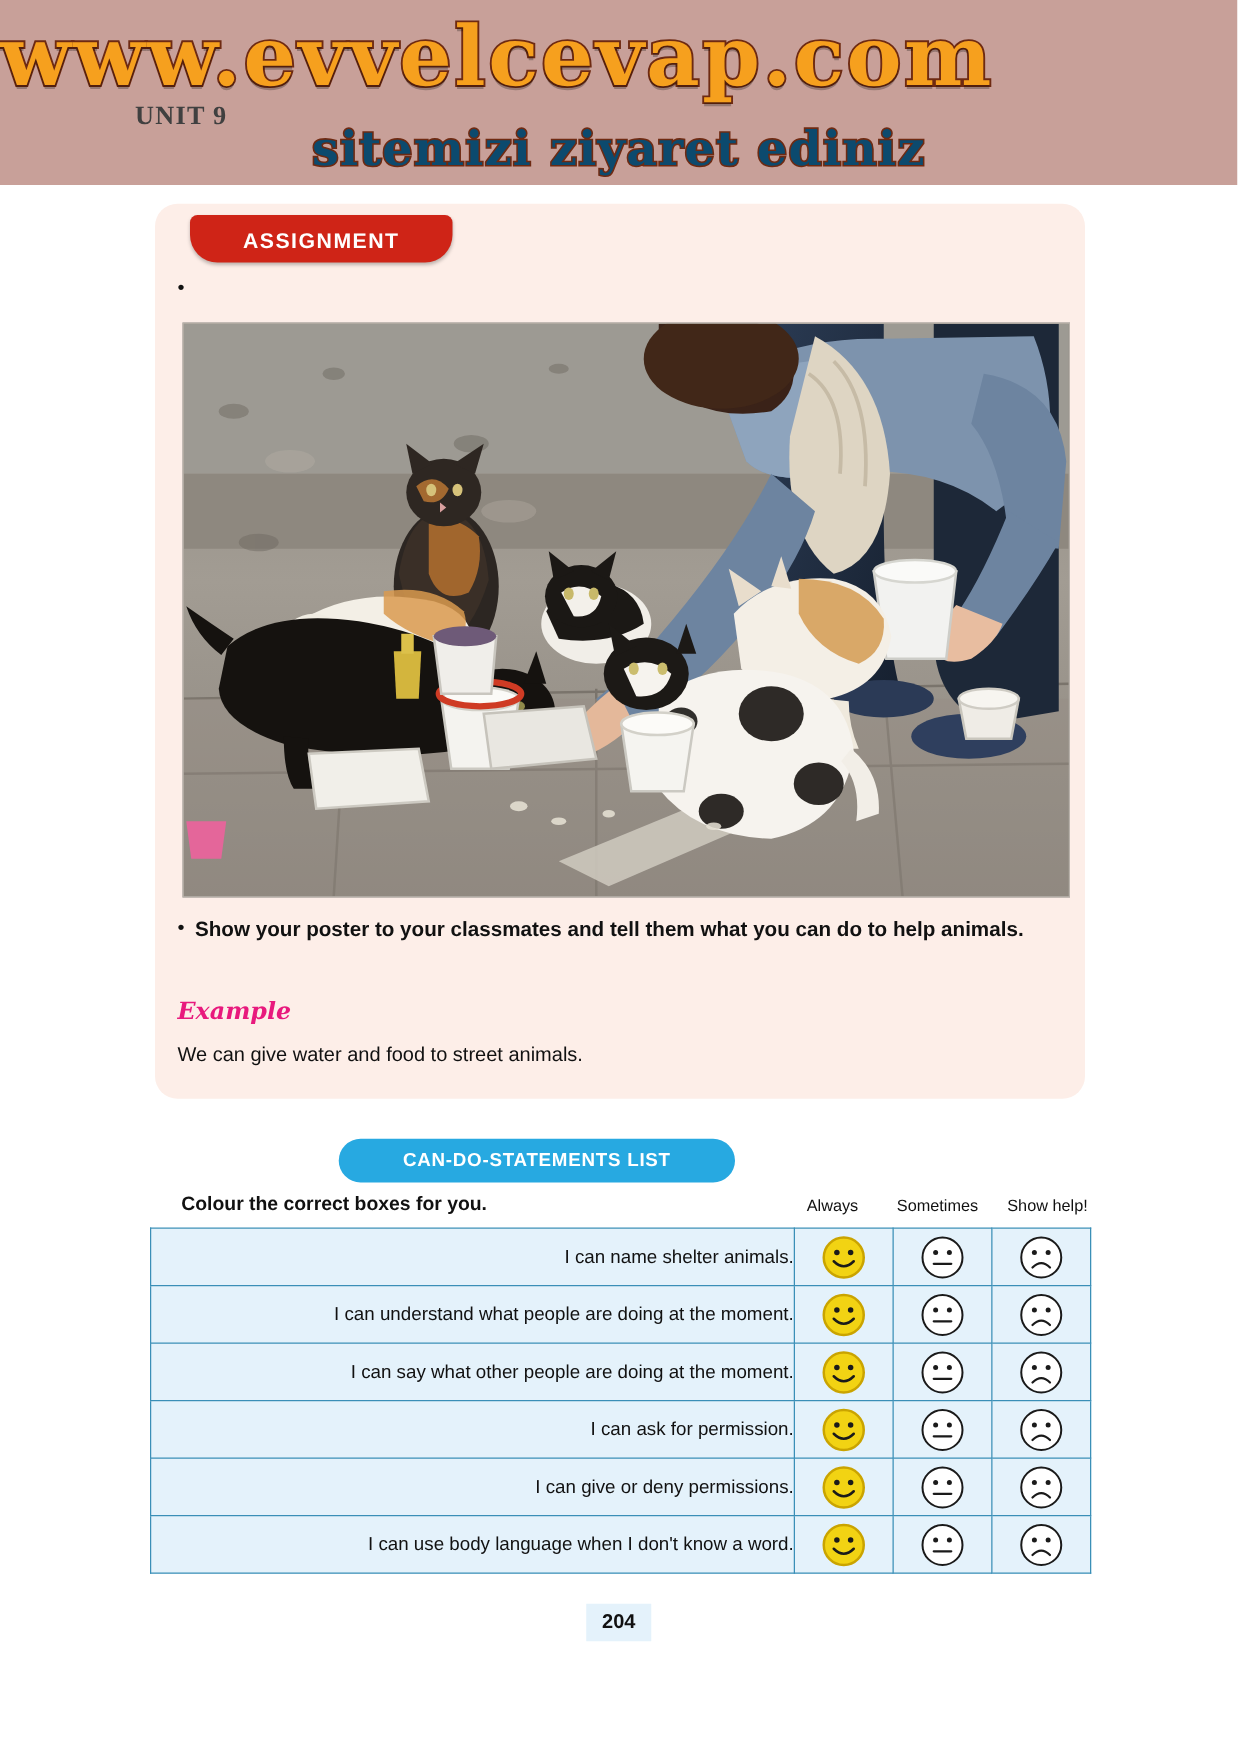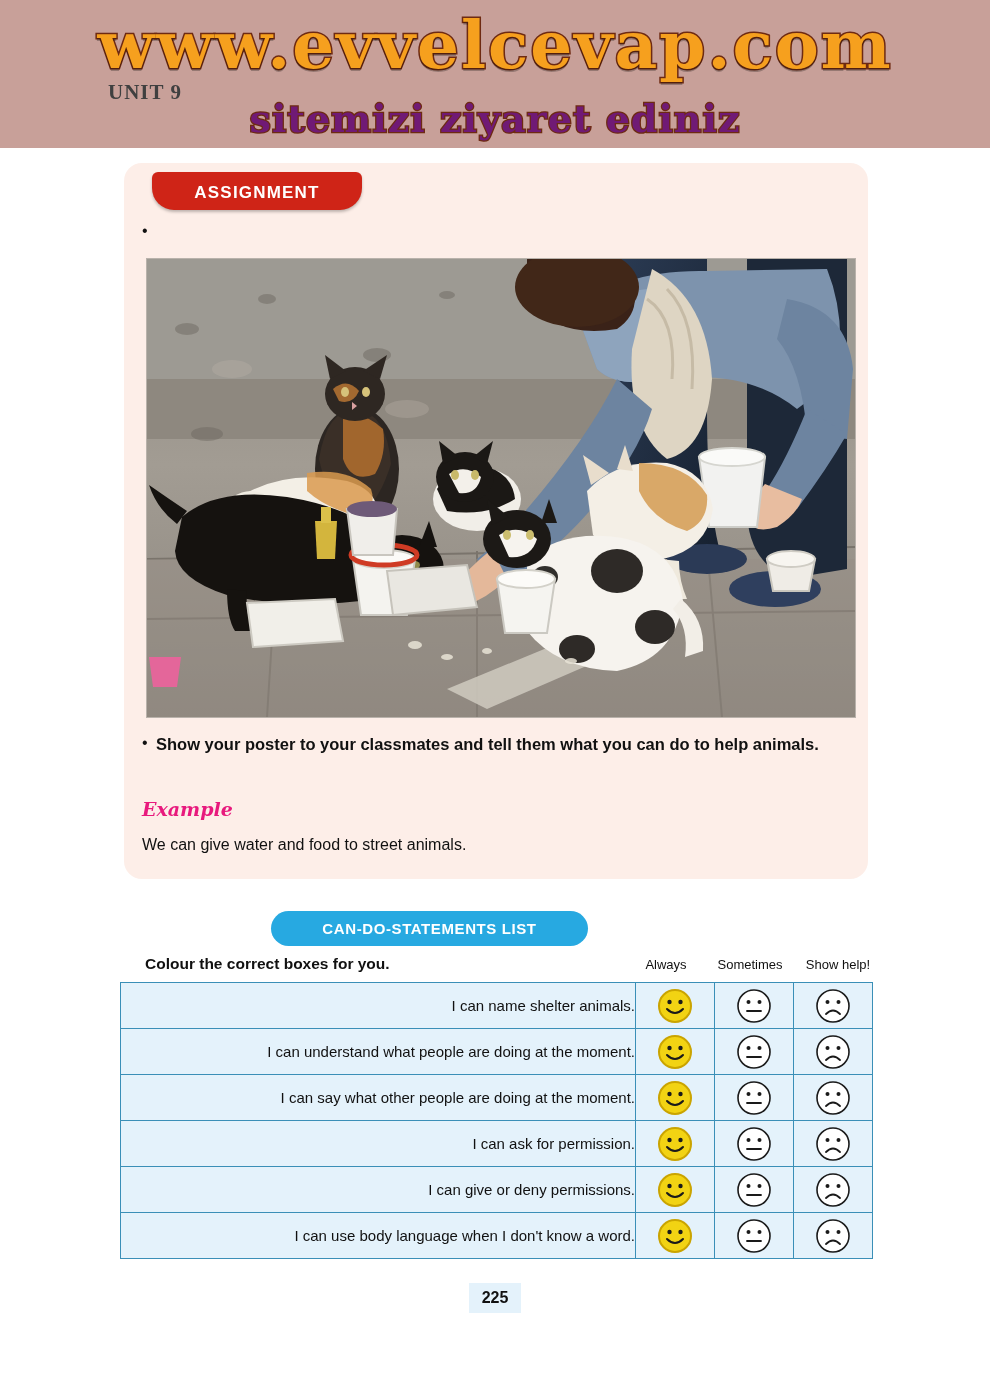--- a/index.html
+++ b/index.html
@@ -22,41 +22,41 @@
     width: 990px;
     height: 148px;
     background: #c8a099;
     overflow: hidden;
   }
   .wm-line1 {
     position: absolute;
     top: 6px;
     left: 0;
     width: 990px;
-    text-align: center;
+    text-align: left;
     font-family: "DejaVu Serif", serif;
     font-weight: bold;
     font-size: 66px;
     letter-spacing: 2px;
     color: #f6a01e;
     -webkit-text-stroke: 3px #6e2a12;
     paint-order: stroke fill;
     text-shadow: 0 3px 0 rgba(0,0,0,0.25);
   }
   .wm-line2 {
     position: absolute;
     top: 96px;
     left: 0;
     width: 990px;
     text-align: center;
     font-family: "DejaVu Serif", serif;
     font-weight: bold;
     font-size: 38px;
     letter-spacing: 1px;
-    color: #701a75;
+    color: #0c4a6e;
     -webkit-text-stroke: 2.5px #6e2a12;
     paint-order: stroke fill;
   }
 
   .unit-label {
     position: absolute;
     top: 80px;
     left: 108px;
     font-family: "Liberation Serif", serif;
     font-size: 21px;
@@ -655,13 +655,13 @@
       <circle cx="13.5" cy="15" r="2" fill="#1a1a1a"></circle>
       <circle cx="24.5" cy="15" r="2" fill="#1a1a1a"></circle>
       <path d="M12 27 Q19 20 26 27" fill="none" stroke="#1a1a1a" stroke-width="1.8" stroke-linecap="round"></path>
     </svg>
           </div>
         </td>
       </tr>
     </tbody>
 </table>
 
-<div class="page-number">225</div>
+<div class="page-number">204</div>
 
 </body></html>

